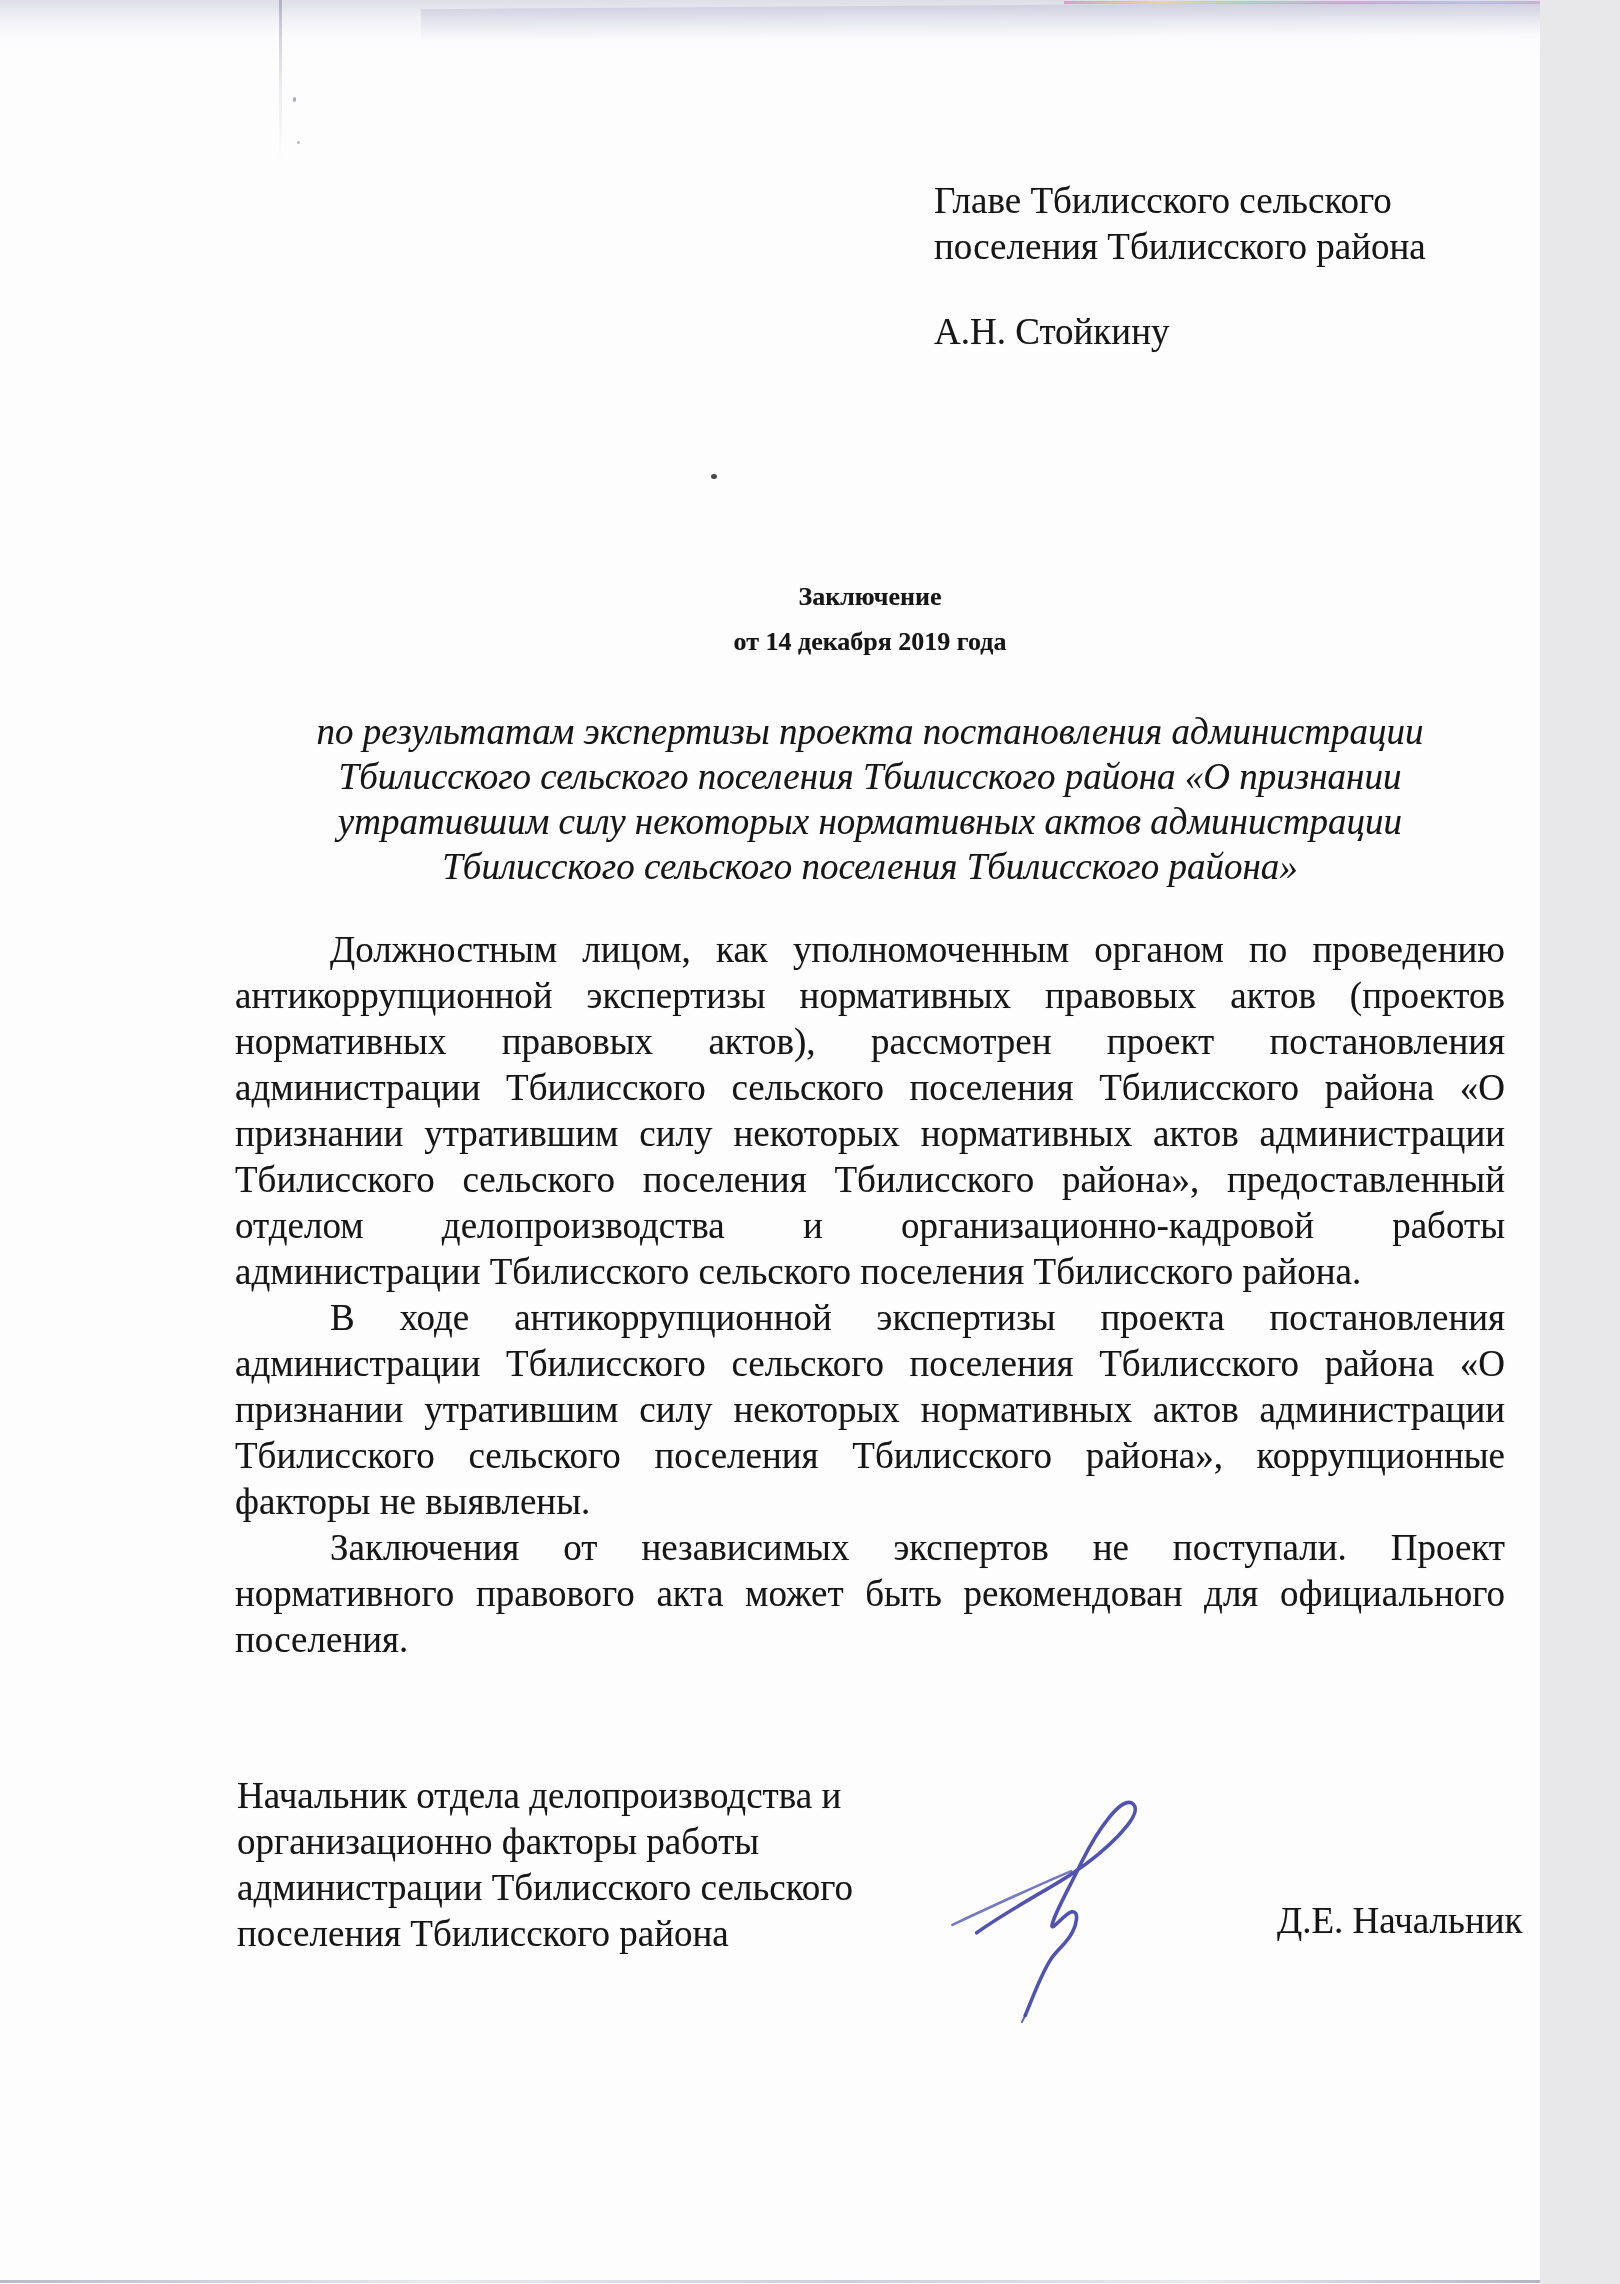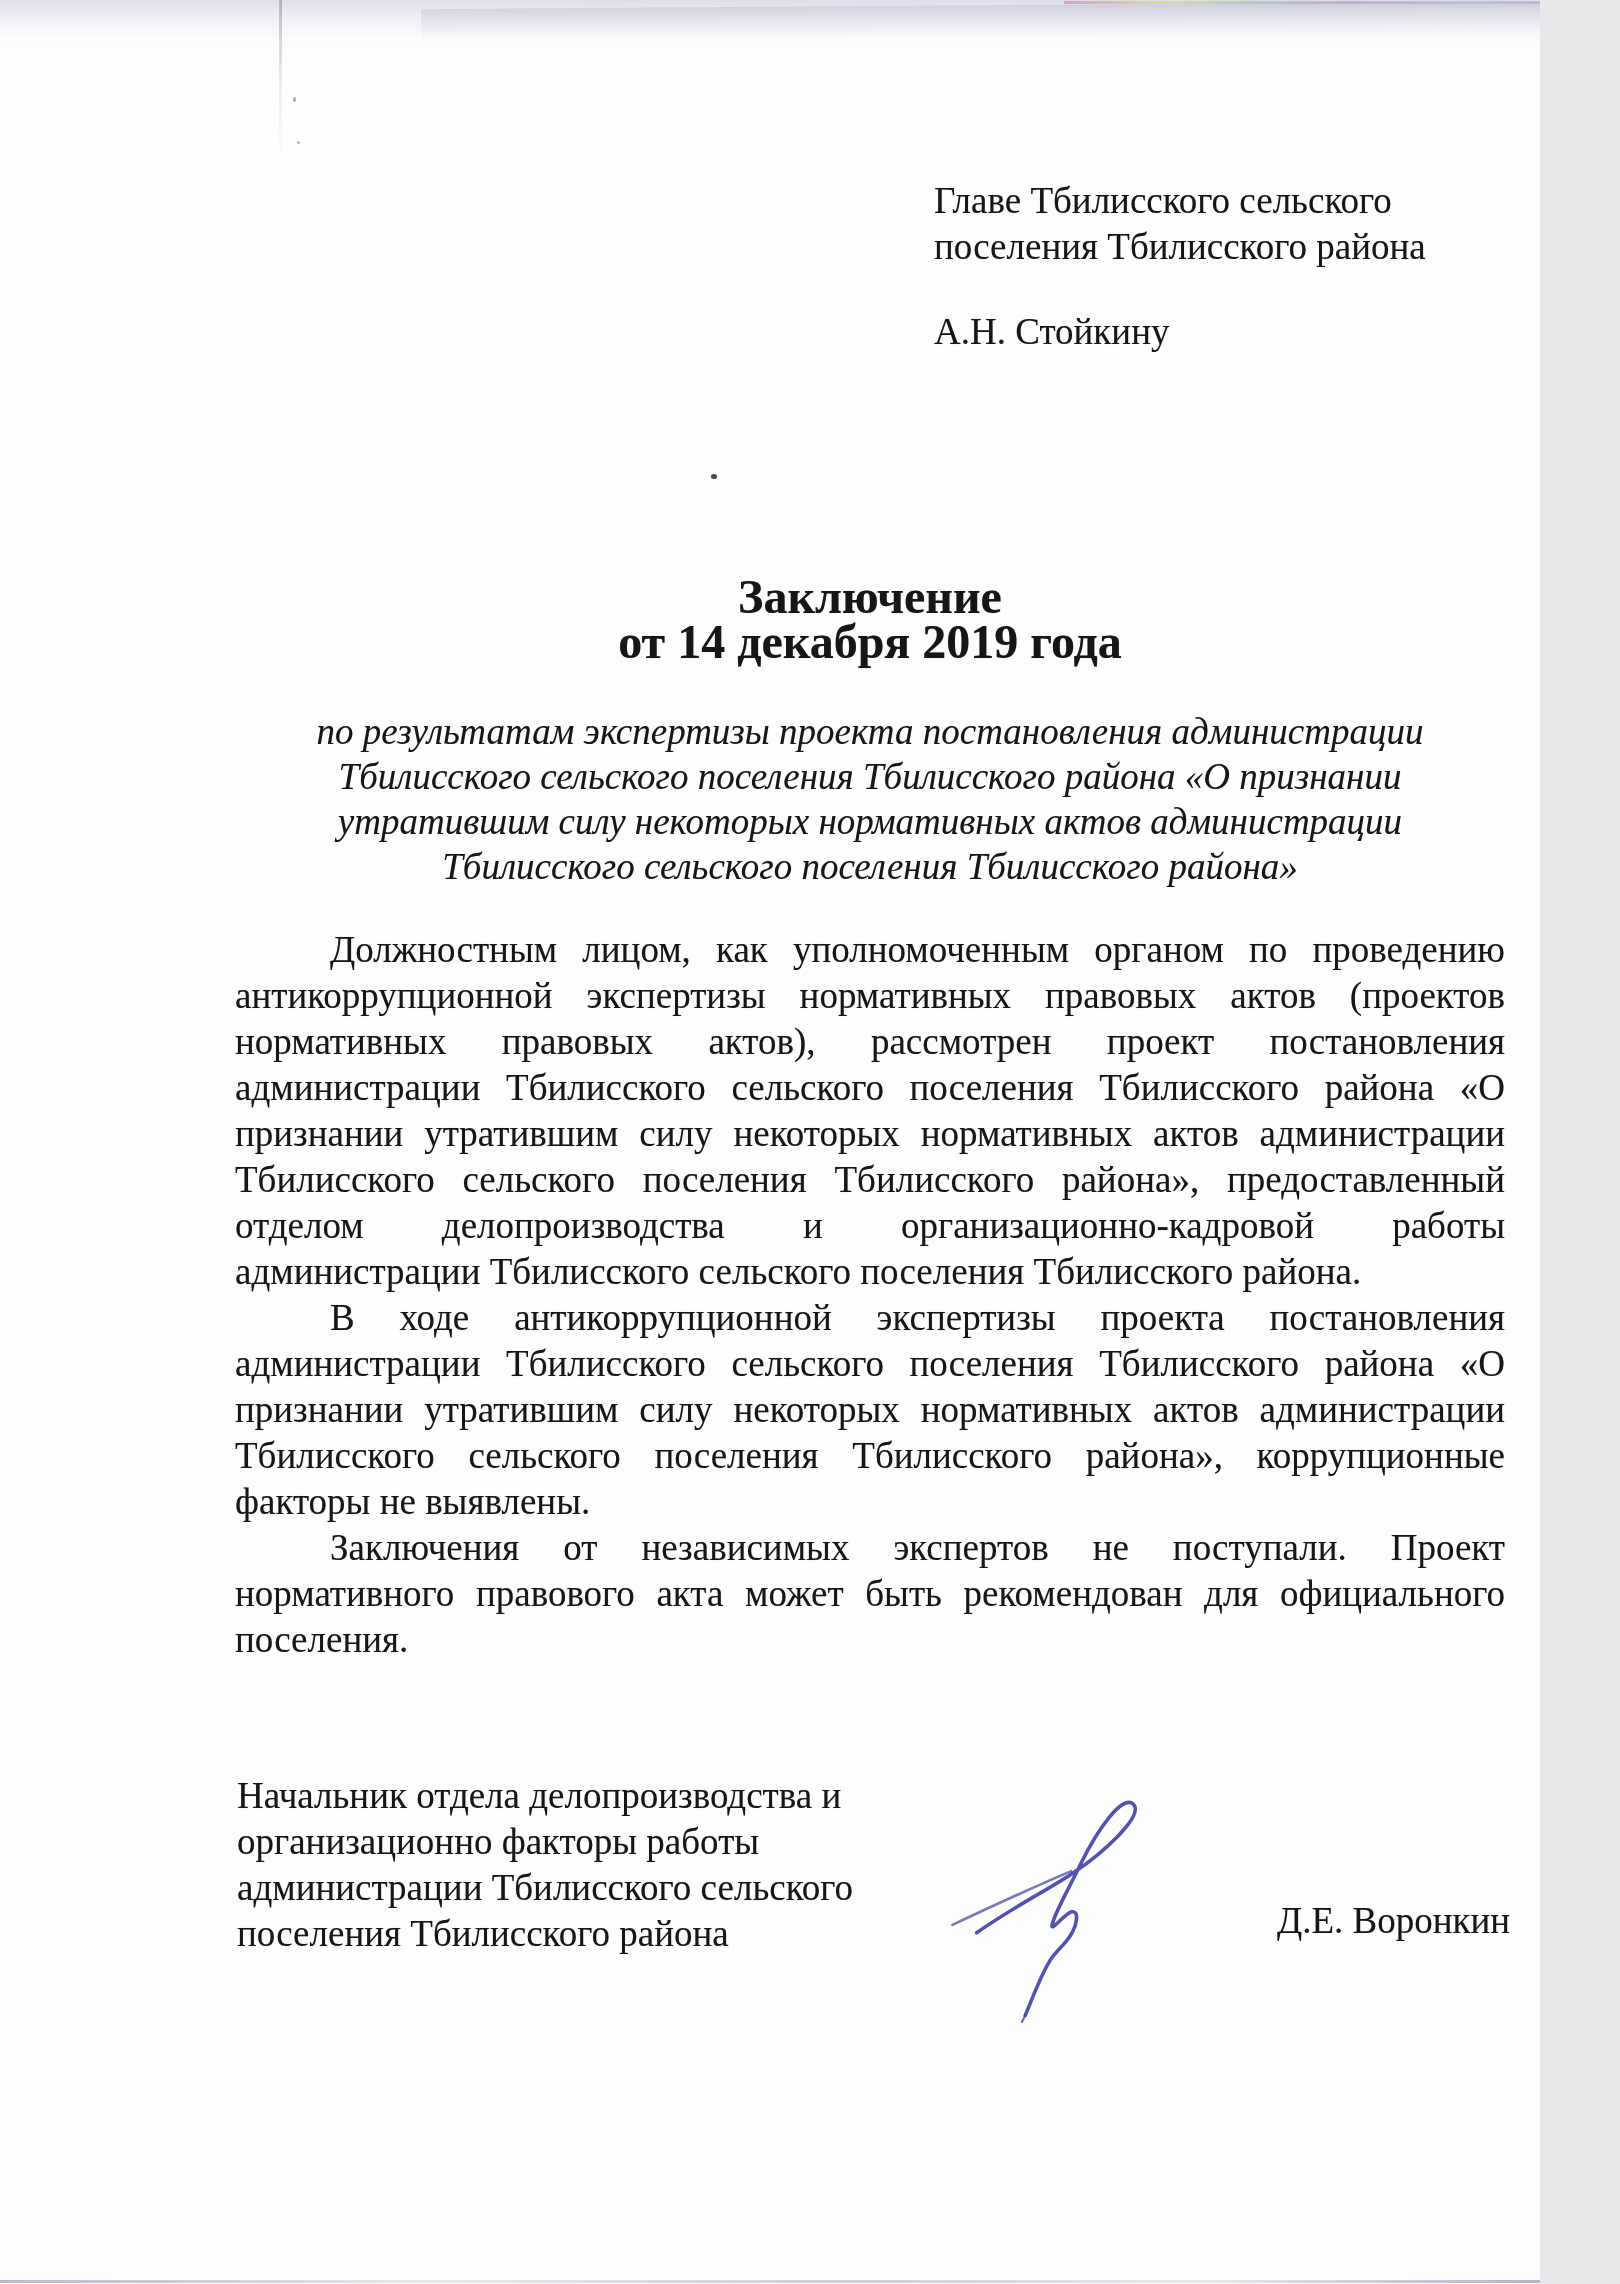--- a/index.html
+++ b/index.html
@@ -42,21 +42,21 @@
     position:absolute;left:0;bottom:1.3px;width:100%;height:2.6px;
     background:linear-gradient(90deg, rgba(130,130,158,.55), rgba(185,185,210,.30) 28%, rgba(150,150,178,.45) 55%, rgba(185,185,210,.30) 78%, rgba(120,120,150,.55));
     pointer-events:none;
   }
   
   .txt{font-size:37px;line-height:46px;text-shadow:0 0 0.8px rgba(15,15,15,.35);}
   .addressee{position:absolute;left:934px;top:178px;}
   .addr-gap{height:39px;}
   .doc-title{
     position:absolute;left:235px;top:574px;width:1270px;
-    text-align:center;font-weight:bold;font-size:48px;line-height:45px;
+    text-align:center;font-weight:bold;font-size:26px;line-height:45px;
     text-shadow:0 0 0.8px rgba(15,15,15,.4);
   }
   .subtitle{
     position:absolute;left:235px;top:709px;width:1270px;
     text-align:center;font-size:37px;line-height:45px;
     text-shadow:0 0 0.8px rgba(15,15,15,.35);
     font-style:italic;
   }
   .bodytext{position:absolute;left:235px;top:927px;width:1270px;}
   .ln{width:100%;}
@@ -131,16 +131,16 @@
     <div class="ln">администрации Тбилисского сельского</div>
     <div class="ln">поселения Тбилисского района</div>
   </div>
 
   <svg class="signature-svg" viewBox="0 0 340 348" aria-hidden="true">
     <path d="M62,208 C112,172 182,136 210,116 C252,88 318,30 301,12 C284,-4 246,52 222,100 C200,146 186,168 178,192 C171,213 196,178 207,176 C219,174 214,196 208,207 C198,226 184,234 174,250 C158,276 148,306 136,334" fill="none" stroke="#3f3fa8" stroke-width="5.5" stroke-linecap="round" stroke-opacity="0.9"></path>
     <path d="M25,196 C80,170 150,138 206,114" fill="none" stroke="#3f3fa8" stroke-width="4" stroke-linecap="round" stroke-opacity="0.7"></path>
     <path d="M136,334 L131,344" fill="none" stroke="#3f3fa8" stroke-width="3" stroke-linecap="round" stroke-opacity="0.8"></path>
   </svg>
 
-  <div class="signer-name txt">Д.Е. Воронкин</div>
+  <div class="signer-name txt">Д.Е. Начальник</div>
 
 </div>
 
 
 </body></html>

